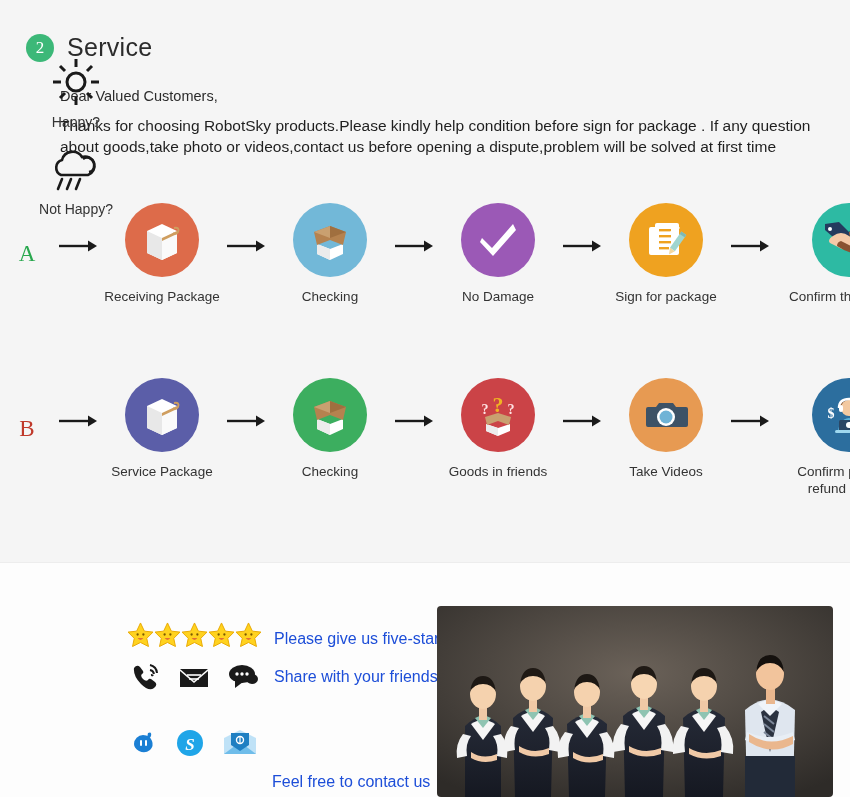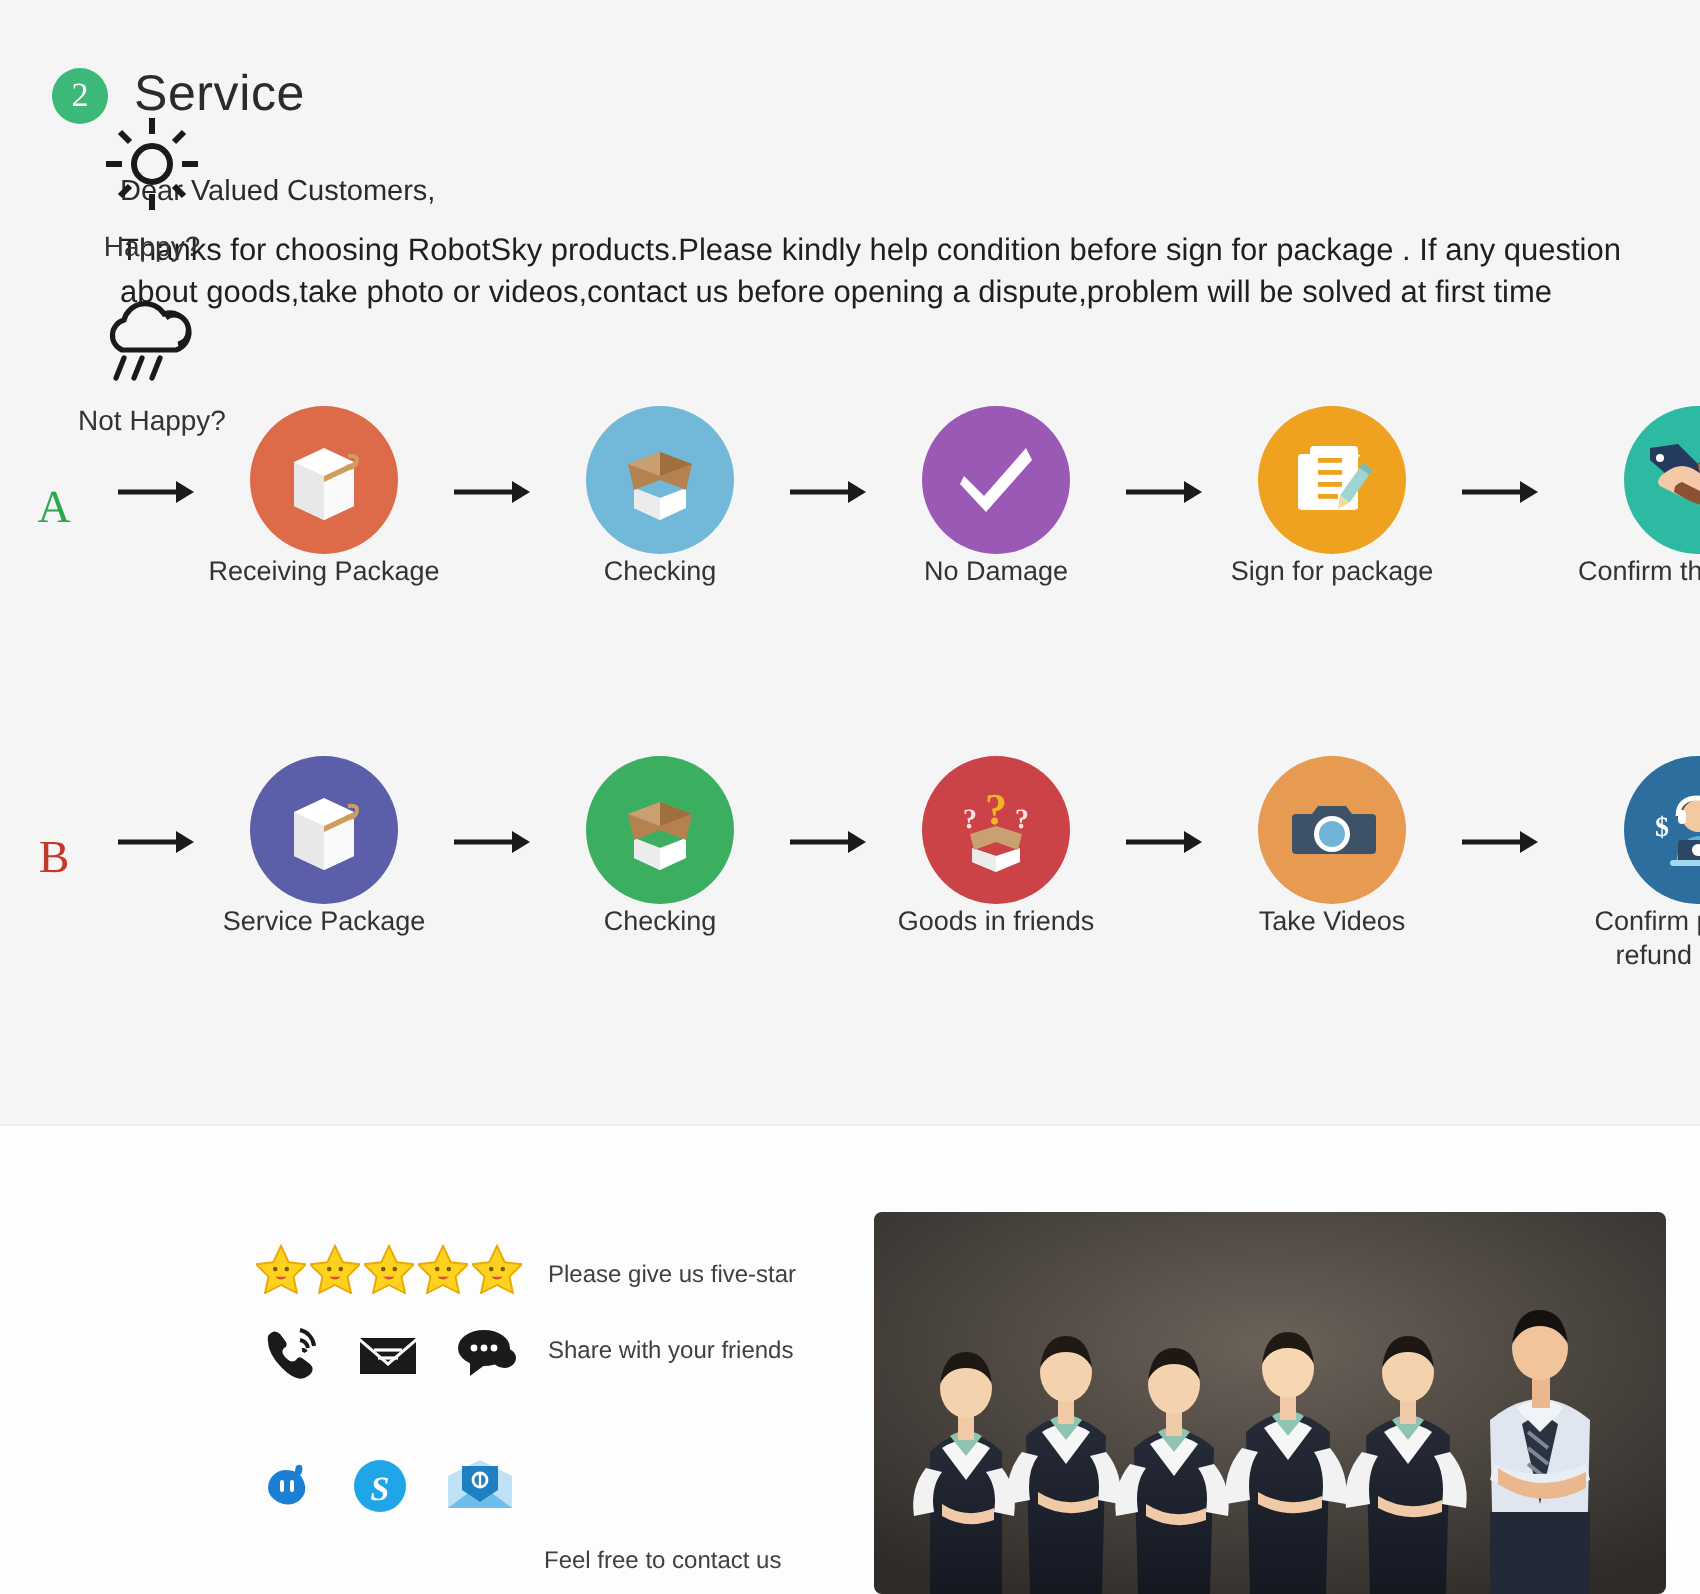--- a/index.html
+++ b/index.html
@@ -46,21 +46,21 @@
     width:48px;padding-top:36px;display:flex;align-items:center;justify-content:center;
   }
   .arrow svg{display:block;}
 
   .step{width:120px;display:flex;flex-direction:column;align-items:center;}
   .bubble{
     width:74px;height:74px;border-radius:50%;
     display:flex;align-items:center;justify-content:center;position:relative;
   }
   .step-label{
-    font-size:13.5px;color:#333;text-align:center;line-height:1.28;
+    margin-top:11px;font-size:13.5px;color:#333;text-align:center;line-height:1.28;
     white-space:pre-line;
   }
   .step.wide{width:150px;}
 
   
   .bottom-panel{
     position:absolute;left:0;top:562px;width:850px;height:235px;background:#fdfdfd;
     border-top:1px solid #ededed;
   }
   .mood-block{position:absolute;}
@@ -69,21 +69,21 @@
   .mood-icon{width:80px;display:flex;flex-direction:column;align-items:center;}
   .mood-label{margin-top:2px;font-size:14px;color:#333;}
 
   .stars{position:absolute;left:128px;top:622px;display:flex;gap:2px;}
   .star{width:25px;height:25px;}
 
   .social-row{position:absolute;display:flex;align-items:center;gap:17px;}
   .social-a{left:131px;top:662px;}
   .social-b{left:128px;top:728px;}
 
-  .caption{position:absolute;font-size:12px;color:#404040;}
+  .caption{position:absolute;font-size:16px;color:#1d4ed8;}
   .cap-1{left:274px;top:630px;}
   .cap-2{left:274px;top:668px;}
   .cap-3{left:272px;top:773px;}
 
   
   .photo{
     position:absolute;left:437px;top:606px;width:396px;height:191px;
     border-radius:4px;overflow:hidden;
   }
   .photo svg{display:block;}

